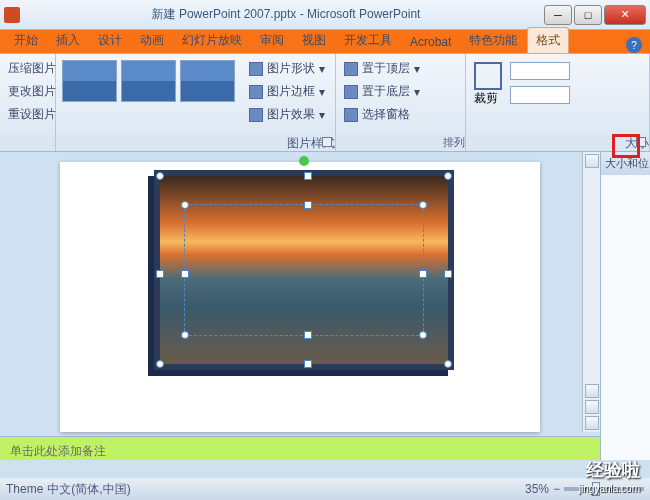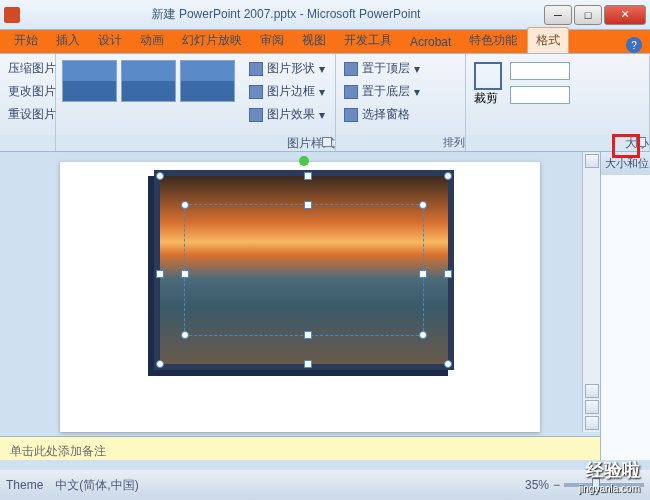--- a/index.html
+++ b/index.html
@@ -31,28 +31,28 @@
 .size-in { width: 60px; height: 18px; background: #fff; border: 1px solid #8aa6c6; }
 .workspace { position: absolute; top: 152px; left: 0; right: 0; bottom: 40px; background: #cfe0f0; display: flex; }
 .slide-area { flex: 1; display: flex; flex-direction: column; }
 .slide-canvas { flex: 1; display: flex; align-items: flex-start; justify-content: center; padding: 10px 0 0 0; position: relative; }
 .slide { width: 480px; height: 270px; background: #fff; box-shadow: 0 1px 4px rgba(0,0,0,0.3); position: relative; }
 .img-holder { position: absolute; top: 8px; left: 94px; width: 300px; height: 200px; background: linear-gradient(180deg,#3a2a20 0%,#d87030 25%,#f8b860 35%,#d87030 42%,#4a6a7a 55%,#3a5a6a 70%,#6a5a4a 100%); border: 6px solid #2a3a58; box-shadow: -6px 6px 0 #1a2a48; }
 .sel-handle { width: 8px; height: 8px; background: #fff; border: 1px solid #4a88c8; border-radius: 50%; position: absolute; }
 .sel-sq { width: 8px; height: 8px; background: #fff; border: 1px solid #4a88c8; position: absolute; }
 .rot-handle { width: 10px; height: 10px; background: #4ac84a; border-radius: 50%; position: absolute; top: -20px; left: 50%; transform: translateX(-50%); }
 .inner-sel { position: absolute; top: 28px; left: 24px; right: 24px; bottom: 28px; border: 1px dashed #4a88c8; }
-.notes { height: 24px; background: #fef9c3; border-top: 1px solid #a0b8d0; padding: 6px 10px; color: #6a6a6a; }
+.notes { height: 24px; background: #bef264; border-top: 1px solid #a0b8d0; padding: 6px 10px; color: #6a6a6a; }
 .side-panel { width: 50px; background: #f7fafd; border-left: 1px solid #a0b8d0; position: relative; }
 .side-title { background: linear-gradient(#e0eaf5,#c8d8ea); padding: 4px; color: #3a4a6a; font-size: 11px; white-space: nowrap; overflow: hidden; }
 .side-content { font-size: 9px; color: #4a5a7a; padding: 2px; }
 .scroll-v { width: 18px; background: #e8eef5; border-left: 1px solid #b0c0d0; display: flex; flex-direction: column; align-items: center; padding: 2px 0; gap: 2px; position: absolute; right: 50px; top: 0; bottom: 28px; }
 .scroll-btn { width: 14px; height: 14px; background: linear-gradient(#f5f8fc,#d5e0ec); border: 1px solid #9ab0c8; }
 .highlight-box { position: absolute; top: 134px; right: 10px; width: 28px; height: 24px; border: 3px solid #e02020; z-index: 10; }
-.statusbar { position: absolute; bottom: 0; left: 0; right: 0; height: 30px; background: linear-gradient(#e8eef5,#cad8e8); display: flex; align-items: center; padding: 8px 6px; color: #4a5a7a; font-size: 11px; gap: 12px; }
+.statusbar { position: absolute; bottom: 0; left: 0; right: 0; height: 22px; background: linear-gradient(#e8eef5,#cad8e8); display: flex; align-items: center; padding: 8px 6px; color: #4a5a7a; font-size: 11px; gap: 4px; }
 .zoom { margin-left: auto; display: flex; align-items: center; gap: 4px; }
 .zoom-track { width: 80px; height: 4px; background: #9ab0c8; position: relative; }
 .zoom-thumb { width: 8px; height: 14px; background: #e8eef5; border: 1px solid #6a8ab0; position: absolute; left: 28px; top: -5px; }
 .watermark { position: absolute; bottom: 18px; right: 10px; color: #fff; font-weight: bold; font-size: 18px; text-shadow: 1px 1px 2px #000; z-index: 20; }
 .watermark-sub { position: absolute; bottom: 6px; right: 10px; color: #fff; font-size: 10px; text-shadow: 1px 1px 1px #000; z-index: 20; }
 </style>
 </head>
 <body>
 
 <div class="titlebar">

